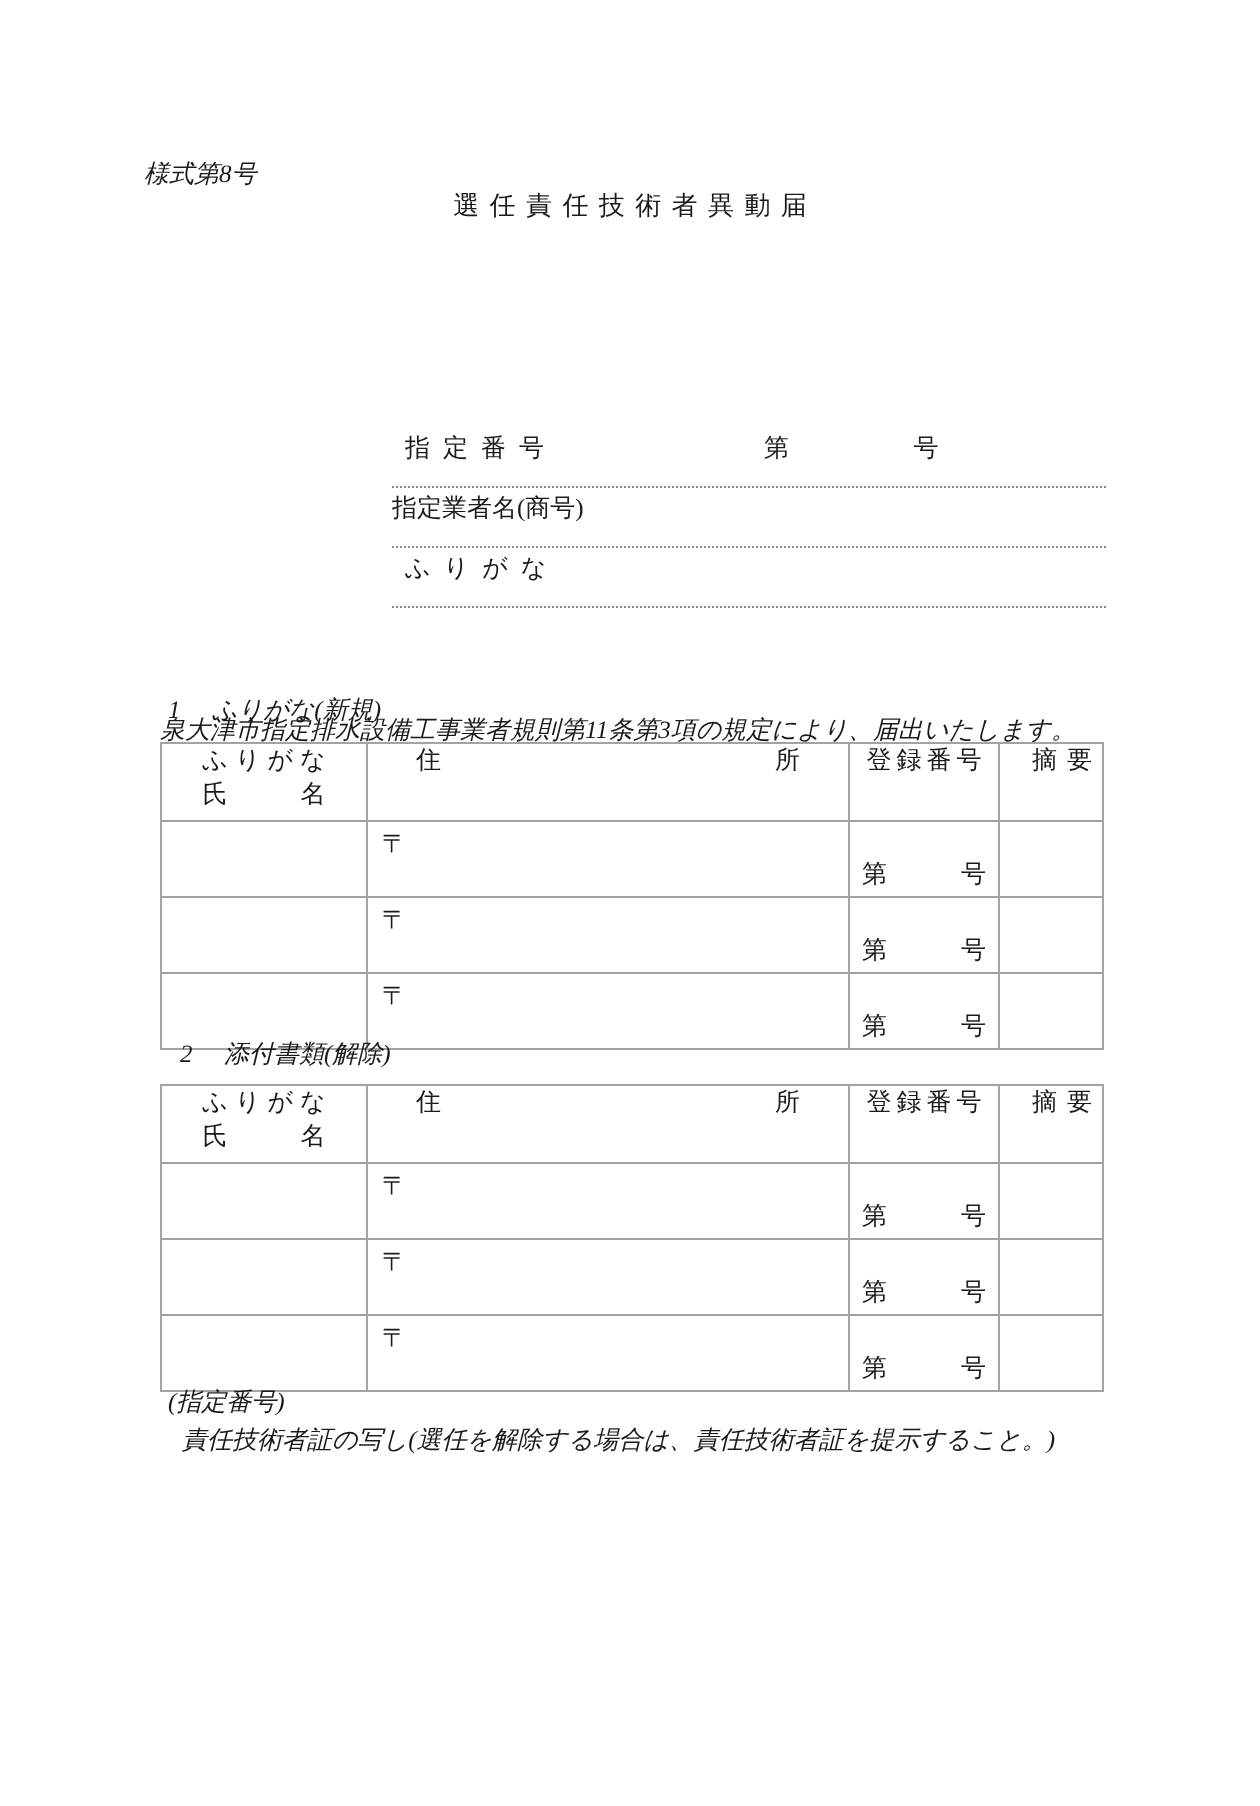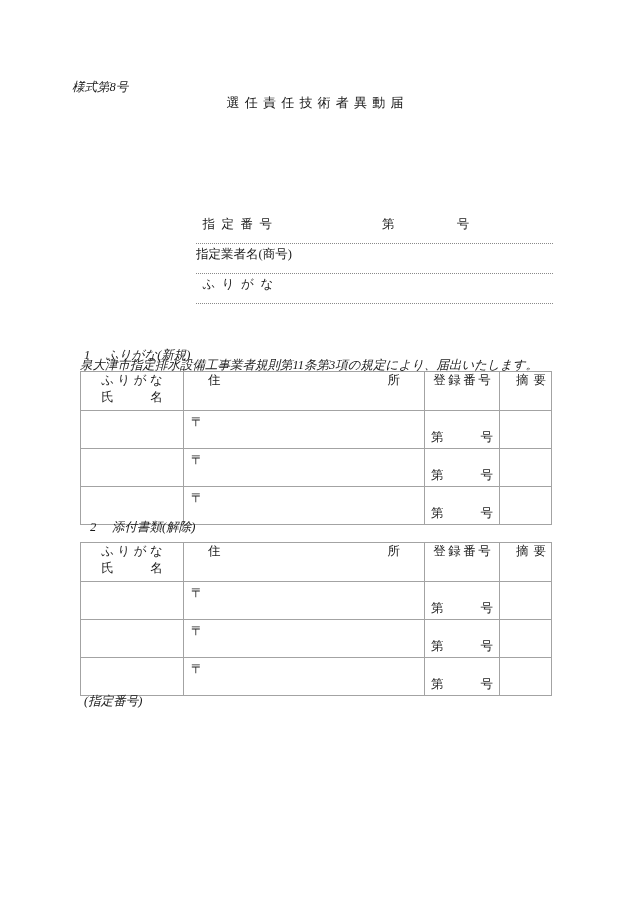--- a/index.html
+++ b/index.html
@@ -384,14 +384,15 @@
             <span>第</span>
             <span>号</span>
           </span>
         </td>
         <td class="td-note"></td>
       </tr>
     </tbody>
   </table>
 
   <div class="abs attach-title">(指定番号)</div>
+  <div class="abs attach-text">責任技術者証の写し(選任を解除する場合は、責任技術者証を提示すること。)</div>
 
 </div>
 
 </body></html>

